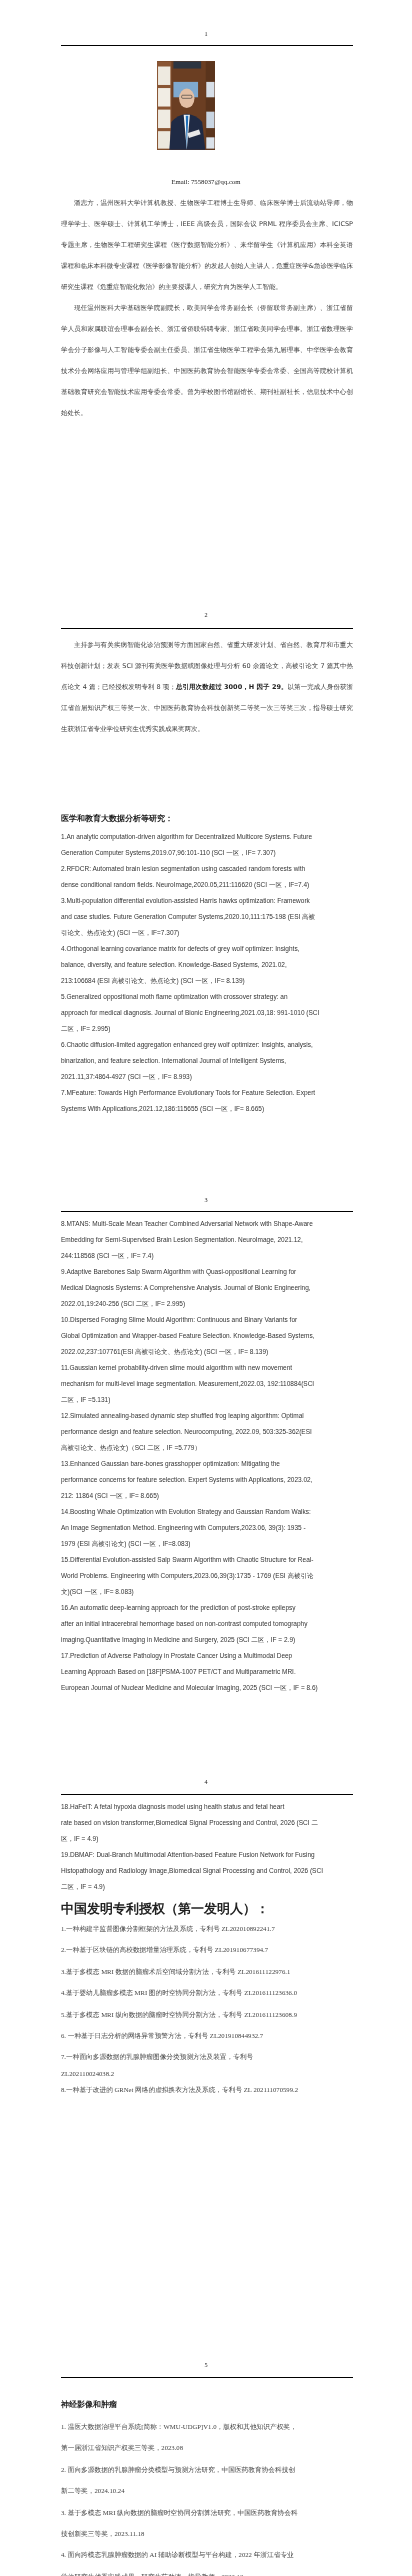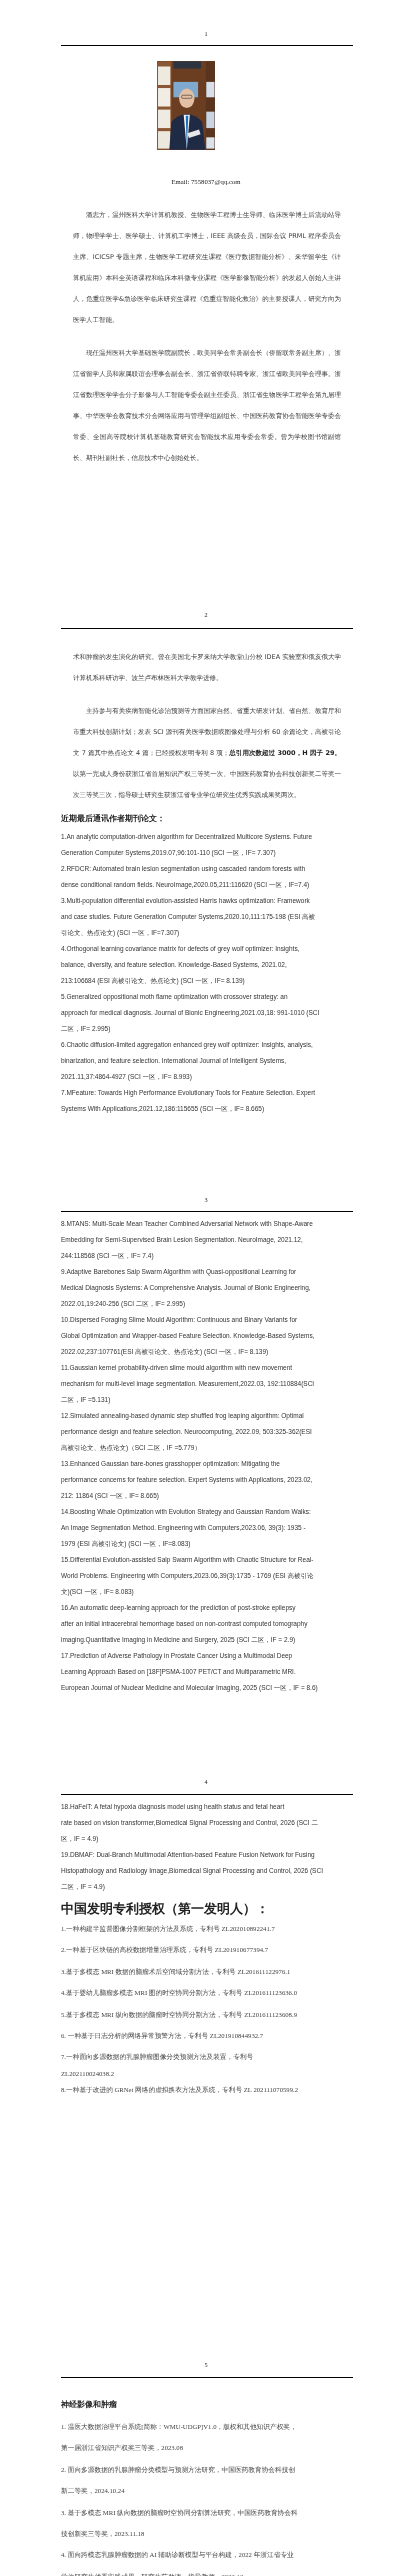--- a/index.html
+++ b/index.html
@@ -2,21 +2,21 @@
 <html style="font-size:8.2px"><head>
 <meta charset="utf-8">
 <style>
   html, body { margin: 0; padding: 0; background: #ffffff; }
   body { width: 412px; height: 2914px; position: relative; overflow: hidden; color: #333; }
   .pnum { position: absolute; left: 0; width: 412px; text-align: center; font-family: "Liberation Serif", serif; font-size: 6.2px; color: #222; }
   .rule { position: absolute; left: 61px; width: 292px; height: 0.5px; background: #000; }
   .block { position: absolute; left: 61px; width: 292px; }
   .photo { position: absolute; left: 157px; top: 61px; width: 58px; height: 89px; overflow: hidden; background: #7a4a2a; }
   .email { position: absolute; left: 0; width: 412px; top: 178px; text-align: center; font-family: "Liberation Serif", serif; font-size: 6.7px; color: #222; }
-  .bio p { margin: 12px; font-family: "DejaVu Sans", sans-serif; font-size: 6.5px; line-height: 21px; text-indent: 13px; color: #3a3a3a; text-align: justify; }
+  .bio p { margin: 0; font-family: "DejaVu Sans", sans-serif; font-size: 6.5px; line-height: 21px; text-indent: 13px; color: #3a3a3a; text-align: justify; }
   .bio p.noindent { text-indent: 0; }
   .bio b { color: #222; }
   .section-title { font-family: "DejaVu Sans", sans-serif; font-size: 8px; color: #222; margin: 0; }
   .papers .item { font-family: "Liberation Sans", sans-serif; font-size: 6.5px; line-height: 16px; color: #333; margin: 0; }
   .patents .item { font-family: "Liberation Serif", serif; font-size: 6.7px; line-height: 21.4px; color: #444; margin: 0; }
   .patents .item.tight { line-height: 12.4px; }
   .awards .item { font-family: "Liberation Serif", serif; font-size: 6.7px; line-height: 21.4px; color: #444; margin: 0; }
   .patents-title { font-family: "DejaVu Sans", sans-serif; font-size: 13px; font-weight: bold; color: #222; margin: 0; }
 </style>
 </head>
@@ -55,30 +55,27 @@
   </p>
   <p>
     <span>现任温州医科大学基础医学院副院长，欧美同学会常务副会长（侨留联常务副主</span><span>席）、浙江省留学人员和家属联谊会理事会副会长、浙江省侨联特聘专家、浙江省欧美同</span><span>学会理事。浙江省数理医学学会分子影像与人工智能专委会副主任委员、浙江省生物医学</span><span>工程学会第九届理事、中华医学会教育技术分会网络应用与管理学组副组长、中国医药教</span><span>育协会智能医学专委会常委、全国高等院校计算机基础教育研究会智能技术应用专委会常</span><span>委。曾为学校图书馆副馆长、期刊社副社长，信息技术中心创始处长。</span>
   </p>
 </div>
 
 <div class="pnum" style="top:611px;">2</div>
 <div class="rule" style="top:628px;"></div>
 
 <div class="block bio" style="top:635px;">
-  <p class="noindent">
-    <span>术和肿瘤的发生演化的研究。曾在美国北卡罗来纳大学教堂山分校 IDEA 实验室和俄亥俄</span><span>大学计算机系科研访学、波兰卢布林医科大学教学进修。</span>
-  </p>
   <p>
     <span>主持参与有关疾病智能化诊治预测等方面国家自然、省重大研发计划、省自然、教育</span><span>厅和市重大科技创新计划；发表 SCI 源刊有关医学数据或图像处理与分析 60 余篇论文，</span><span>高被引论文 7 篇其中热点论文 4 篇；已经授权发明专利 8 项；</span><b>总引用次数超过 3000，H 因</b><b>子 29。</b><span>以第一完成人身份获浙江省首届知识产权三等奖一次、中国医药教育协会科技创新</span><span>奖二等奖一次三等奖三次，指导硕士研究生获浙江省专业学位研究生优秀实践成果奖两</span><span>次。</span>
   </p>
 </div>
 
 <div class="block" style="top:813px;">
-  <h2 class="section-title">近期最后通讯作者期刊论文：</h2>
+  <h2 class="section-title">医学和教育大数据分析等研究：</h2>
 </div>
 <div class="block papers" style="top:829px;">
   <div class="item">1.An analytic computation-driven algorithm for Decentralized Multicore Systems. Future</div>
   <div class="item">Generation Computer Systems,2019.07,96:101-110 (SCI 一区，IF= 7.307)</div>
   <div class="item">2.RFDCR: Automated brain lesion segmentation using cascaded random forests with</div>
   <div class="item">dense conditional random fields. NeuroImage,2020.05,211:116620 (SCI 一区，IF=7.4)</div>
   <div class="item">3.Multi-population differential evolution-assisted Harris hawks optimization: Framework</div>
   <div class="item">and case studies. Future Generation Computer Systems,2020.10,111:175-198 (ESI 高被</div>
   <div class="item">引论文、热点论文) (SCI 一区，IF=7.307)</div>
   <div class="item">4.Orthogonal learning covariance matrix for defects of grey wolf optimizer: Insights,</div>

